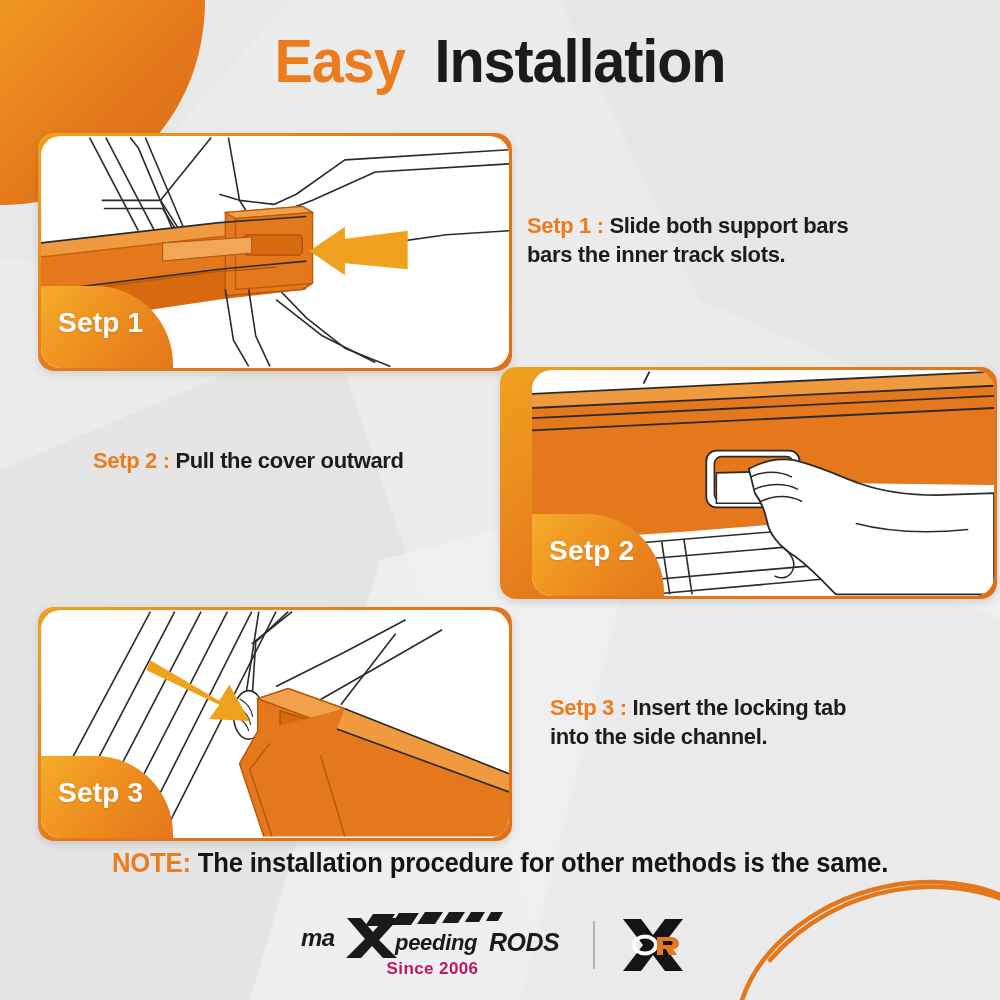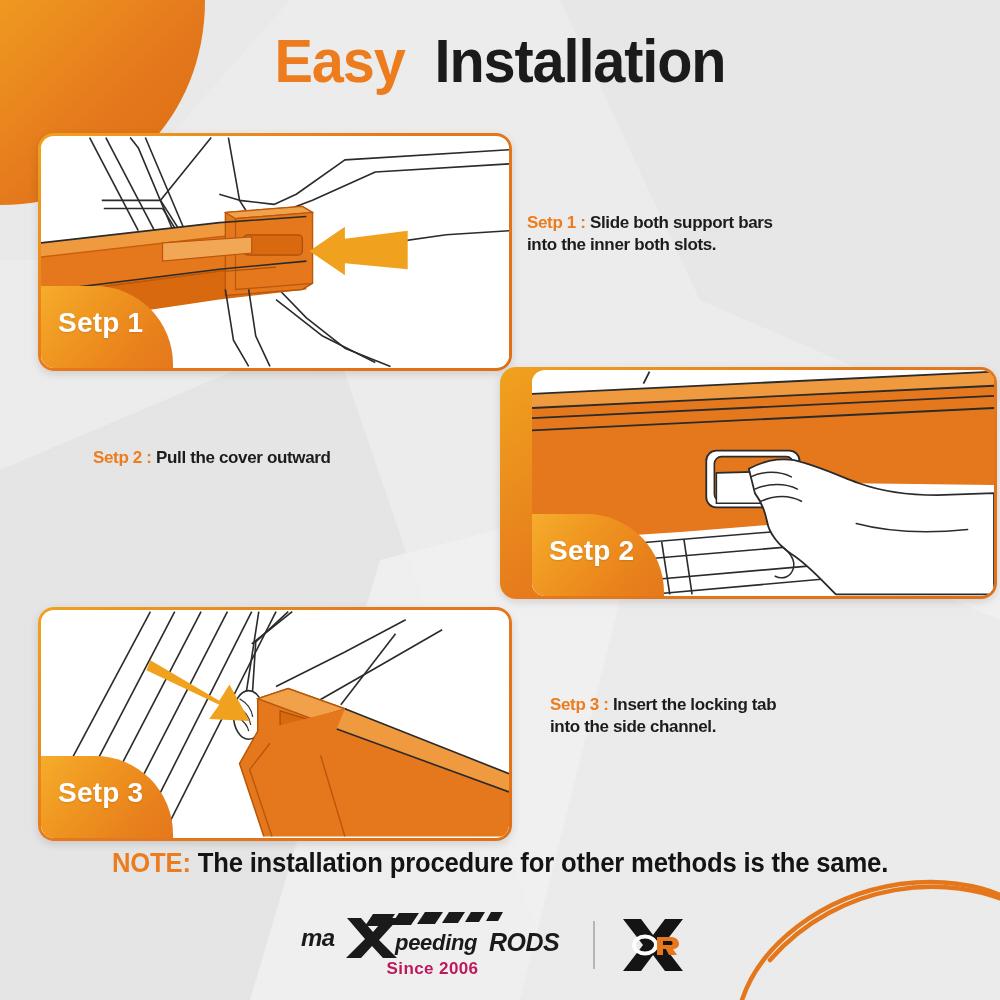--- a/index.html
+++ b/index.html
@@ -31,21 +31,21 @@
     position:absolute;
     border-radius:16px;
     padding:3px;
     background:linear-gradient(145deg,#f0a21e 0%,#e5781c 45%,#e06f15 100%);
     box-shadow:0 3px 9px rgba(0,0,0,.13);
   }
   .panel-inner{
     position:relative;
     width:100%;height:100%;
     background:#fff;
-    border-radius:13px;
+    border-radius:20px;
     overflow:hidden;
   }
   .panel-art{position:absolute;inset:0;width:100%;height:100%;display:block;}
   
   .badge{
     position:absolute;
     left:0;bottom:0;
     width:132px;height:82px;
     border-top-right-radius:78px 78px;
     background:linear-gradient(130deg,#f5ad2b 0%,#ef9520 38%,#e8811c 75%,#e5781c 100%);
@@ -73,21 +73,21 @@
     line-height:1;
     white-space:nowrap;
     font-family:"Liberation Sans Narrow","Liberation Sans",sans-serif;
     transform:scaleX(.93);
   }
   .title .t-a{color:#ec7c1d;}
   .title .t-b{color:#1b1b1b;}
   
   .steptext{
     position:absolute;
-    font-size:17px;
+    font-size:22px;
     font-weight:700;
     line-height:1.30;
     color:#1c1c1c;
     letter-spacing:-.35px;
   }
   .steptext .lead{color:#ec7c1d;}
   
   .note{
     position:absolute;
     left:0;right:0;
@@ -213,21 +213,21 @@
       </svg>
       <div class="badge">
         <span>Setp 1</span>
       </div>
     </div>
   </div>
 
   <div class="steptext" style="left:527px;top:212px;width:430px;">
     <span class="lead">Setp 1 : </span>
     <span>Slide both support bars</span><br>
-    <span>into the inner both slots.</span>
+    <span>bars the inner track slots.</span>
   </div>
 
   <div class="panel-frame" style="left:500px;top:367px;width:462px;height:226px;padding-left:32px;">
     <div class="panel-inner">
       <svg class="panel-art" viewBox="0 0 456 220" xmlns="http://www.w3.org/2000/svg">
         <rect x="0" y="0" width="456" height="220" fill="#ffffff"></rect>
 
         <path d="M0,22 L456,0 L456,112 L300,110 L250,150 L150,158 L0,168 Z" fill="#e5781c"></path>
         <path d="M0,22 L456,0 L456,14 L0,36 Z" fill="#ef9a3f"></path>
         <g fill="none" stroke="#2b2b2b" stroke-width="1.8">

